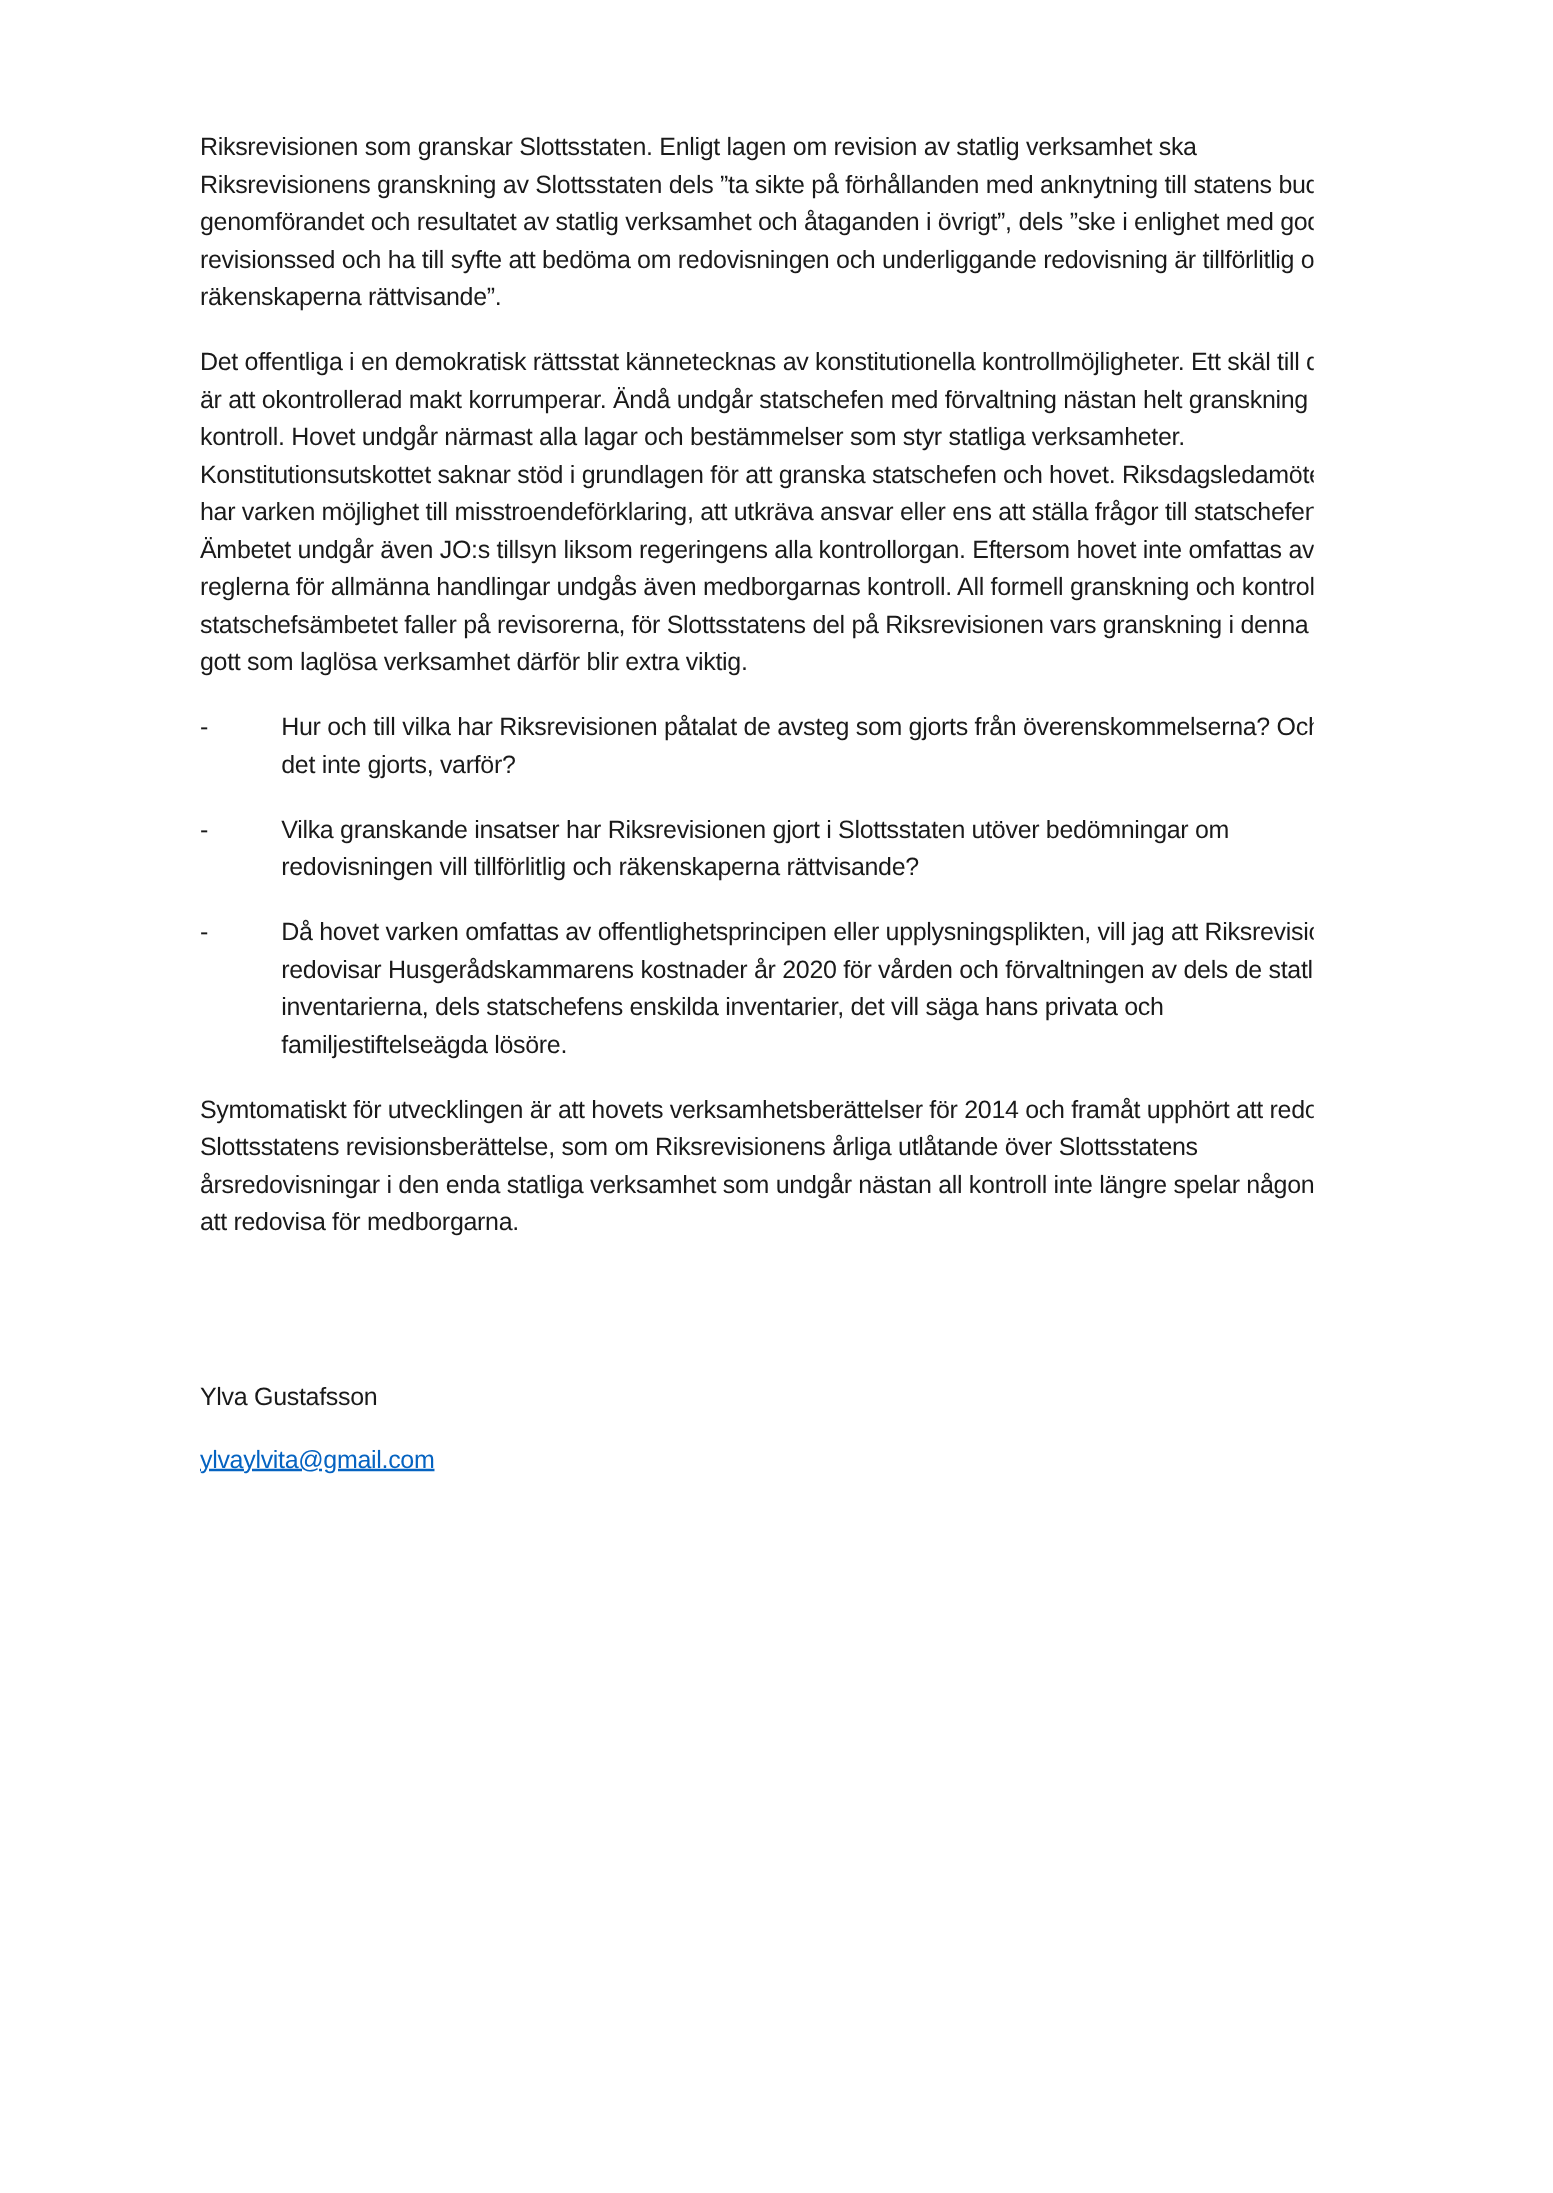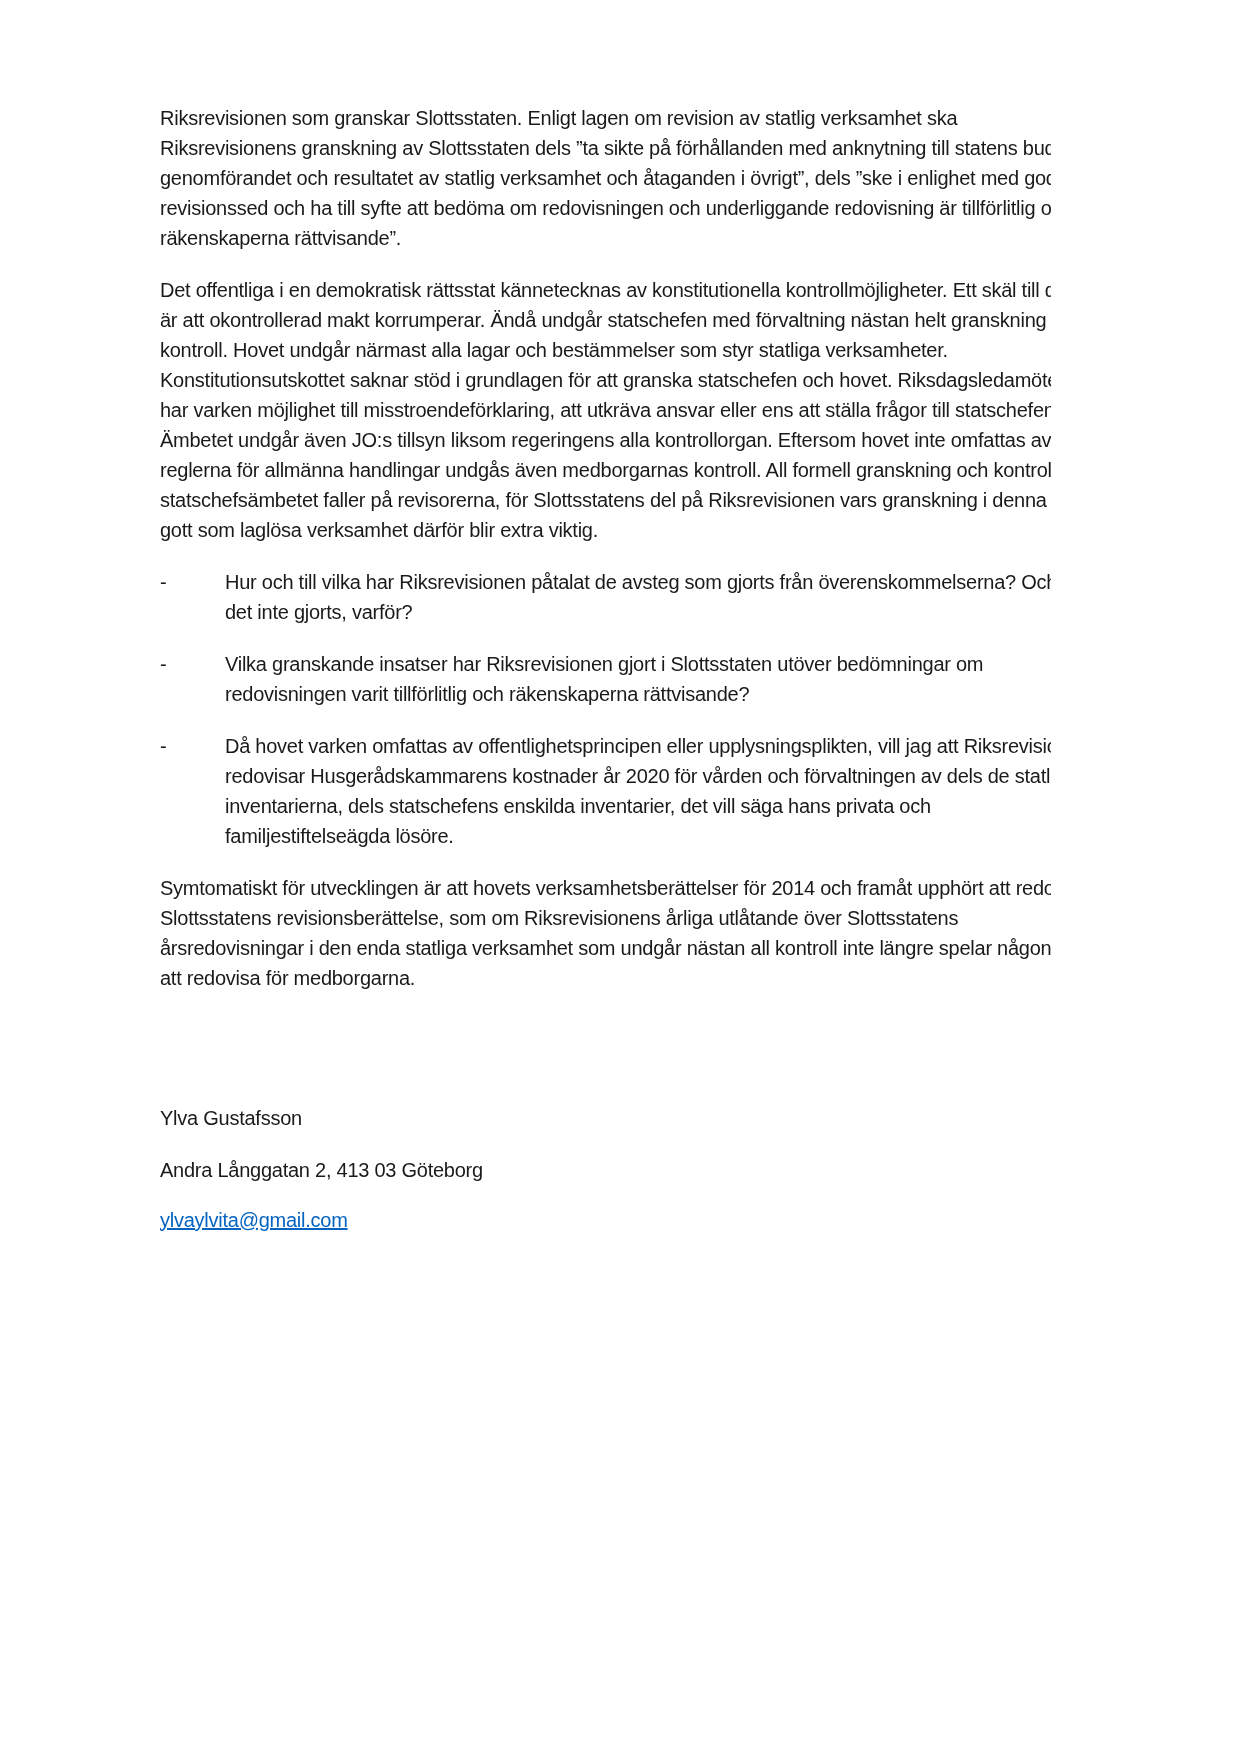--- a/index.html
+++ b/index.html
@@ -76,31 +76,30 @@
     <p class="para">Det offentliga i en demokratisk rättsstat kännetecknas av konstitutionella kontrollmöjligheter. Ett skäl till det är att okontrollerad makt korrumperar. Ändå undgår statschefen med förvaltning nästan helt granskning och kontroll. Hovet undgår närmast alla lagar och bestämmelser som styr statliga verksamheter. Konstitutionsutskottet saknar stöd i grundlagen för att granska statschefen och hovet. Riksdagsledamöterna har varken möjlighet till misstroendeförklaring, att utkräva ansvar eller ens att ställa frågor till statschefen. Ämbetet undgår även JO:s tillsyn liksom regeringens alla kontrollorgan. Eftersom hovet inte omfattas av reglerna för allmänna handlingar undgås även medborgarnas kontroll. All formell granskning och kontroll av statschefsämbetet faller på revisorerna, för Slottsstatens del på Riksrevisionen vars granskning i denna så gott som laglösa verksamhet därför blir extra viktig.</p>
 
 
     <div class="bullet-list">
       <div class="bullet-item">
         <span class="bullet-marker">-</span>
         <span class="bullet-text">Hur och till vilka har Riksrevisionen påtalat de avsteg som gjorts från överenskommelserna? Och om det inte gjorts, varför?</span>
       </div>
       <div class="bullet-item">
         <span class="bullet-marker">-</span>
-        <span class="bullet-text">Vilka granskande insatser har Riksrevisionen gjort i Slottsstaten utöver bedömningar om redovisningen varit tillförlitlig och räkenskaperna rättvisande?</span>
+        <span class="bullet-text">Vilka granskande insatser har Riksrevisionen gjort i Slottsstaten utöver bedömningar om redovisningen vill tillförlitlig och räkenskaperna rättvisande?</span>
       </div>
       <div class="bullet-item">
         <span class="bullet-marker">-</span>
         <span class="bullet-text">Då hovet varken omfattas av offentlighetsprincipen eller upplysningsplikten, vill jag att Riksrevisionen redovisar Husgerådskammarens kostnader år 2020 för vården och förvaltningen av dels de statliga inventarierna, dels statschefens enskilda inventarier, det vill säga hans privata och familjestiftelseägda lösöre.</span>
       </div>
     </div>
 
     <p class="para">Symtomatiskt för utvecklingen är att hovets verksamhetsberättelser för 2014 och framåt upphört att redovisa Slottsstatens revisionsberättelse, som om Riksrevisionens årliga utlåtande över Slottsstatens årsredovisningar i den enda statliga verksamhet som undgår nästan all kontroll inte längre spelar någon roll att redovisa för medborgarna.</p>
 
 
     <p class="para sig-name">Ylva Gustafsson</p>
 
-    <p class="para sig-address">Andra Långgatan 2, 413 03 Göteborg</p>
 
     <p class="para sig-email"><a class="email-link">ylvaylvita@gmail.com</a></p>
 
   </div>
 </div>
 
 </body></html>

